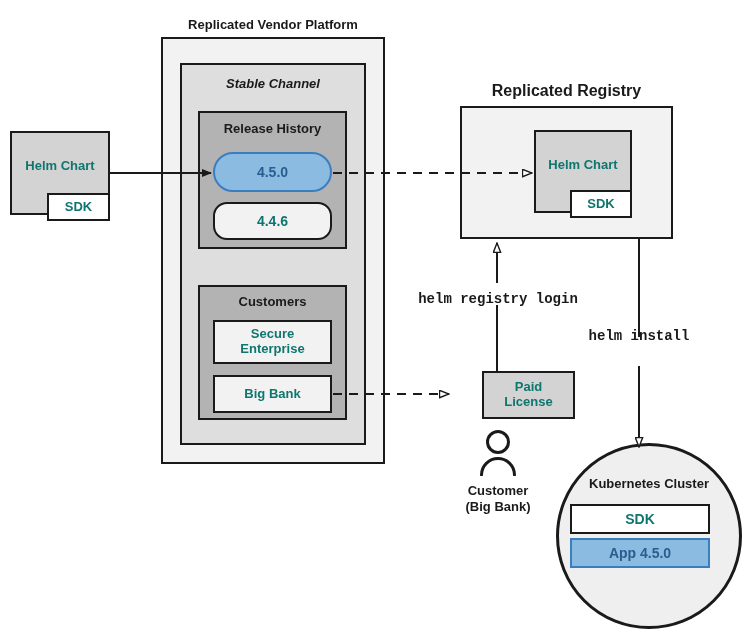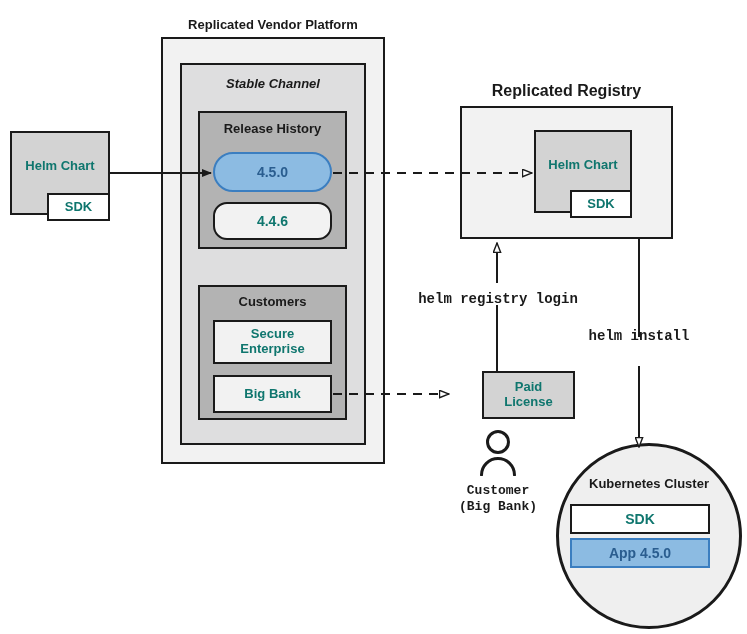--- a/index.html
+++ b/index.html
@@ -134,21 +134,21 @@
 
   <div class="node fill-gray2" style="left:451px; top:371px; width:93px; height:48px; font-size:13px; white-space:pre-line;margin-left:31px;">
     <span>Paid
 License</span>
   </div>
 
   <svg class="person" style="left:477px; top:430px;" width="42" height="46" viewBox="0 0 42 46">
     <circle cx="21" cy="12" r="10.5" fill="none" stroke="#1a1a1a" stroke-width="3"></circle>
     <path d="M4.5 45 A16.5 16.5 0 0 1 37.5 45" fill="none" stroke="#1a1a1a" stroke-width="3" stroke-linecap="round"></path>
   </svg>
-  <div class="label-only" style="left:428px; top:483px; width:140px; font-size:13px; line-height:1.25;font-family:Liberation Mono, monospace;">Customer
+  <div class="label-only" style="left:428px; top:483px; width:140px; font-size:13px; line-height:1.25;">Customer
 (Big Bank)</div>
 
   <div class="circle-node" style="left:556px; top:443px; width:186px; height:186px;"></div>
   <div class="group-title" style="left:556px; top:476px; width:186px; font-size:13px;">Kubernetes Cluster</div>
 
   <div class="node fill-white" style="left:570px; top:504px; width:140px; height:30px; font-size:14px;">
     <span>SDK</span>
   </div>
 
   <div class="node fill-blue" style="left:570px; top:538px; width:140px; height:30px; font-size:14px;">

